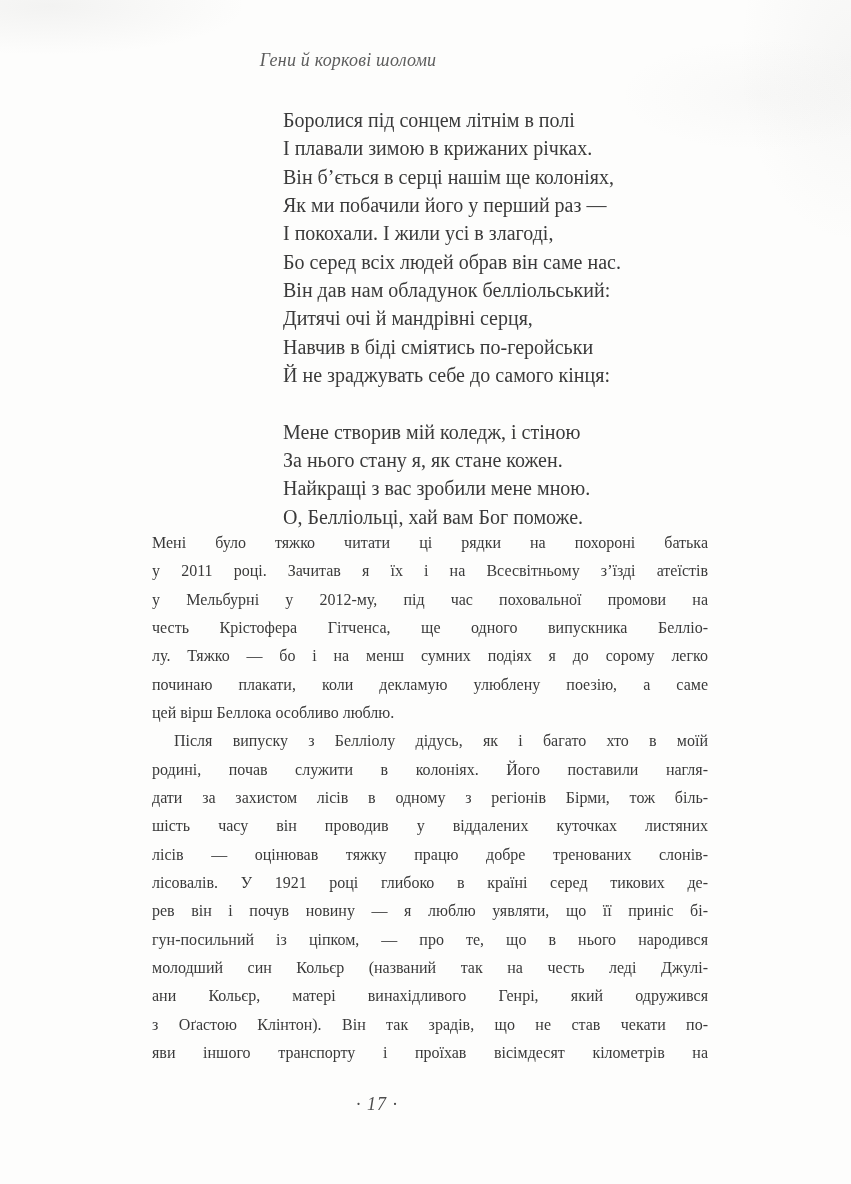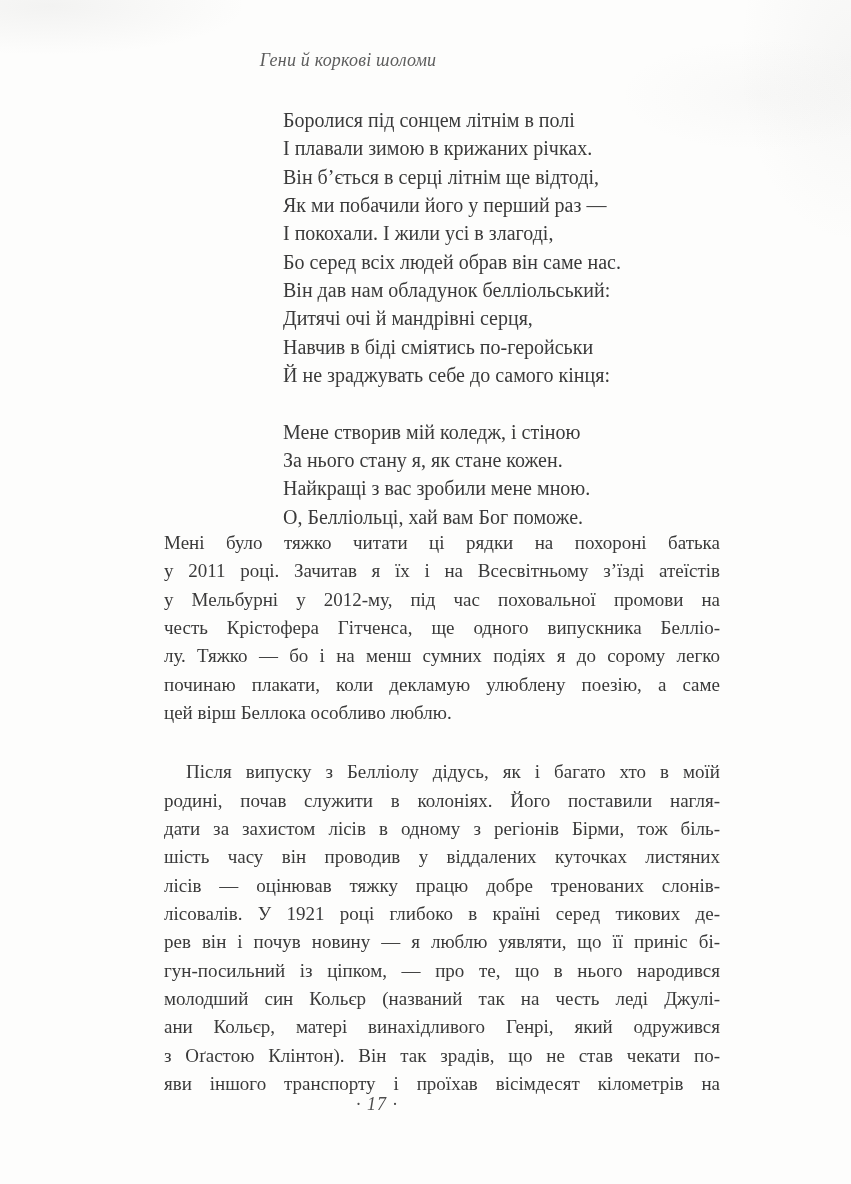--- a/index.html
+++ b/index.html
@@ -46,36 +46,35 @@
   }
   .stanza + .stanza {
     margin-top: 28.35px;
   }
   .poem-line {
     white-space: nowrap;
   }
   .body-text {
     position: absolute;
     top: 529px;
-    left: 164px;
+    left: 152px;
     width: 556px;
-    font-size: 19px;
+    font-size: 16px;
     line-height: 28.33px;
     color: #3a3a3a;
   }
   .body-line {
     text-align: justify;
     text-align-last: justify;
   }
   .body-line.no-justify {
     text-align-last: left;
   }
   .body-line.indent {
     text-indent: 22px;
-    margin-top: 31px;
   }
   .folio {
     position: absolute;
     top: 1094px;
     left: 0;
     width: 754px;
     text-align: center;
     font-style: italic;
     font-size: 18px;
     color: #4c4c4c;
@@ -86,21 +85,21 @@
 <body>
 
 <div class="page">
 
   <div class="running-head">Гени й коркові шоломи</div>
 
   <div class="poem">
       <div class="stanza">
         <div class="poem-line">Боролися під сонцем літнім в полі</div>
         <div class="poem-line">І плавали зимою в крижаних річках.</div>
-        <div class="poem-line">Він б’ється в серці літнім ще відтоді,</div>
+        <div class="poem-line">Він б’ється в серці нашім ще колоніях,</div>
         <div class="poem-line">Як ми побачили його у перший раз —</div>
         <div class="poem-line">І покохали. І жили усі в злагоді,</div>
         <div class="poem-line">Бо серед всіх людей обрав він саме нас.</div>
         <div class="poem-line">Він дав нам обладунок белліольський:</div>
         <div class="poem-line">Дитячі очі й мандрівні серця,</div>
         <div class="poem-line">Навчив в біді сміятись по-геройськи</div>
         <div class="poem-line">Й не зраджувать себе до самого кінця:</div>
       </div>
       <div class="stanza">
         <div class="poem-line">Мене створив мій коледж, і стіною</div>

